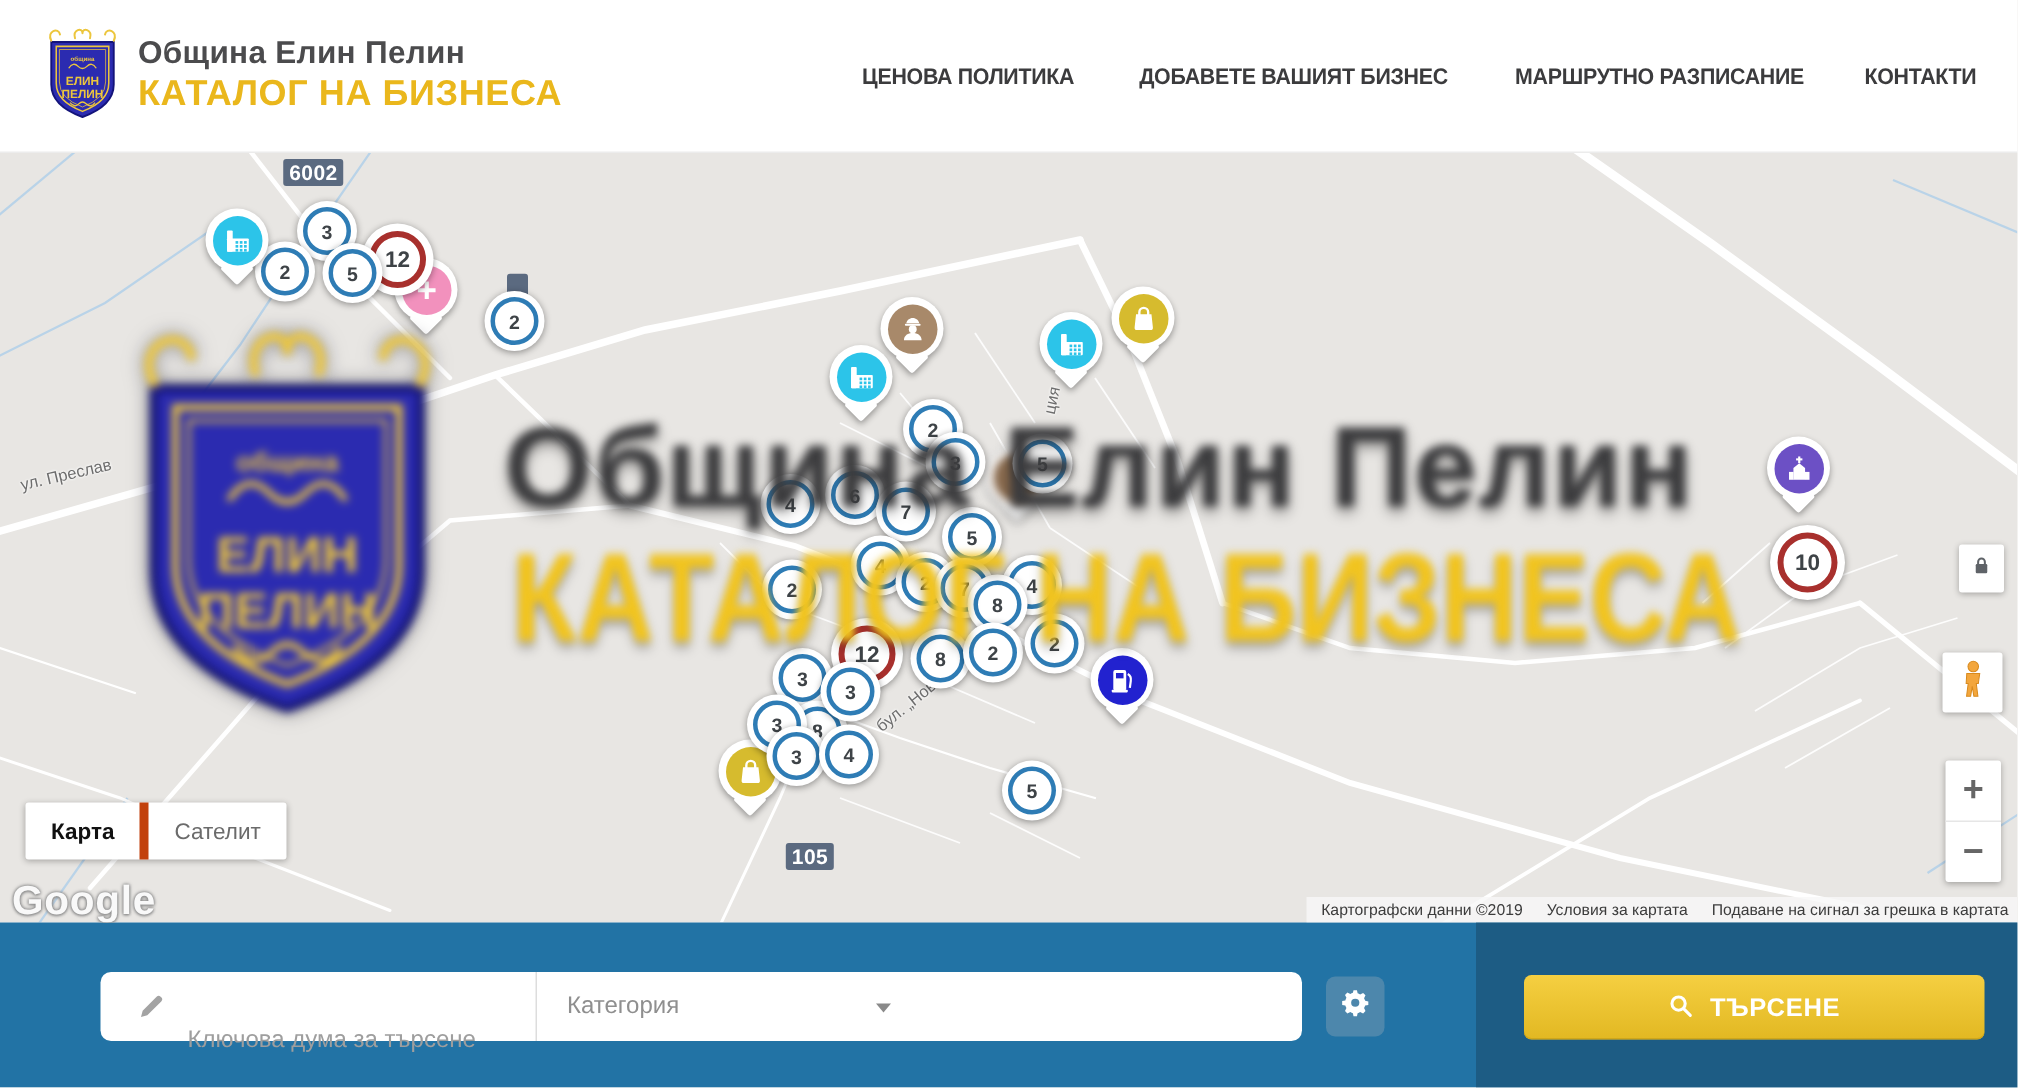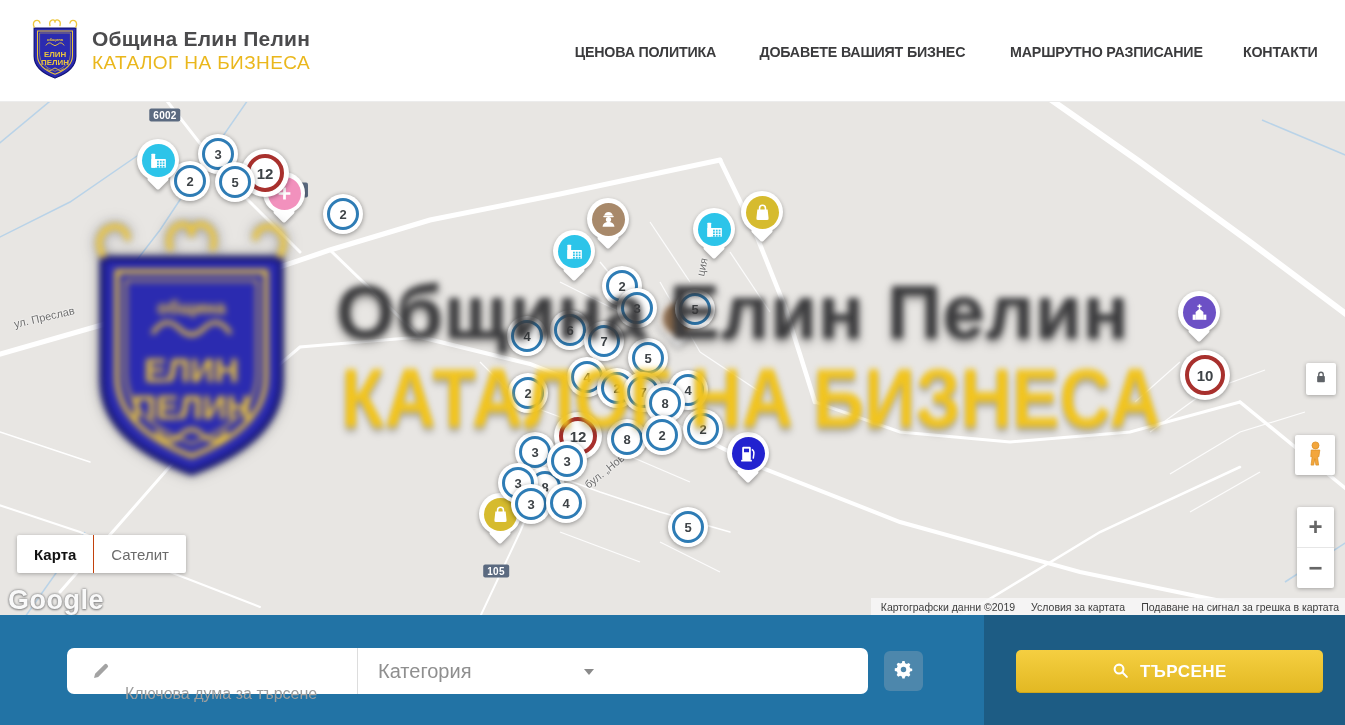--- a/index.html
+++ b/index.html
@@ -4,30 +4,30 @@
 <style>
   * { margin:0; padding:0; box-sizing:border-box; }
   html,body { width:1345px; height:725px; overflow:hidden; font-family:"Liberation Sans", sans-serif; }
   .page { position:relative; width:1345px; height:725px; background:#fff; }
 
   
   .header { position:relative; width:100%; height:102px; background:#fff; border-bottom:1px solid #ececec; z-index:20; }
   .brand { position:absolute; left:30px; top:17px; display:flex; align-items:center; gap:12px; text-decoration:none; cursor:pointer; }
   .brand-crest svg { width:50px; height:67px; display:block; }
   .brand-title { font-size:21px; font-weight:bold; color:#4b4b4d; letter-spacing:.2px; }
-  .brand-subtitle { font-size:19px; font-weight:normal; color:#eab71c; letter-spacing:.4px; margin-top:1px; }
+  .brand-subtitle { font-size:24px; font-weight:bold; color:#eab71c; letter-spacing:.4px; margin-top:1px; }
   .nav { position:absolute; right:25px; top:0; height:102px; display:flex; align-items:center; gap:34px; }
   .nav a { font-size:15px; font-weight:bold; color:#3b3b3d; letter-spacing:-.2px; text-decoration:none; cursor:pointer; transform:scaleX(.95); }
 
   
   .map { position:relative; width:1345px; height:513px; background:#e8e6e3; overflow:hidden; cursor:grab; }
   .roads { position:absolute; left:0; top:0; z-index:0; }
 
   .road-badge { position:absolute; transform:translate(-50%,-50%); background:#5b6a80; color:#fff;
-    font-size:10px; font-weight:bold; padding:1px 4px; border-radius:2px; z-index:1; letter-spacing:.3px;}
+    font-size:14px; font-weight:bold; padding:1px 4px; border-radius:2px; z-index:1; letter-spacing:.3px;margin-left:44px;}
   .street-label { position:absolute; font-size:11px; color:#6e6e6e; z-index:1; white-space:nowrap;
     text-shadow:0 0 2px #fff,0 0 2px #fff; }
 
   .pin { position:absolute; width:42px; height:42px; transform:translate(-50%,-50%); z-index:2;
     filter:drop-shadow(0 2px 2px rgba(0,0,0,.35)); cursor:pointer; }
   .pin .tail { position:absolute; left:50%; bottom:-6px; width:16px; height:16px; background:#fff;
     transform:translateX(-50%) rotate(45deg); border-radius:2px; }
   .pin .pcirc { position:absolute; inset:0; background:#fff; border-radius:50%; display:flex; align-items:center; justify-content:center; }
   .pin .picon { width:33px; height:33px; border-radius:50%; display:flex; align-items:center; justify-content:center; }
   .pin .picon svg { width:21px; height:21px; display:block; }
@@ -50,21 +50,21 @@
     letter-spacing:1px; white-space:nowrap; filter:blur(3px); text-shadow:0 4px 7px rgba(0,0,0,.4); }
   .wm-subtitle { position:absolute; left:341px; top:248px; font-size:84px; font-weight:bold; color:#f1c41f;
     white-space:nowrap; transform:scaleX(.85); transform-origin:left; letter-spacing:0;
     filter:blur(3px); text-shadow:0 4px 6px rgba(0,0,0,.35); }
 
   
   .maptype { position:absolute; left:17px; top:433px; height:38px; display:flex; background:#fff;
     border-radius:2px; box-shadow:0 1px 4px rgba(0,0,0,.3); z-index:10; }
   .maptype .mt { display:flex; align-items:center; justify-content:center; font-size:15px; padding:0 17px; cursor:pointer; }
   .maptype .mt.active { font-weight:bold; color:#111; }
-  .maptype .mt.idle { color:#6b6b6b; border-left:1px solid #c2410c; }
+  .maptype .mt.idle { color:#6b6b6b; border-left:6px solid #c2410c; }
 
   .google-logo { position:absolute; left:8px; top:483px; z-index:10; font-size:27px; font-weight:bold;
     color:rgba(255,255,255,.95); letter-spacing:.5px; cursor:pointer;
     text-shadow:0 0 2px #8b8b8b,0 0 3px #9a9a9a,0 1px 2px #8b8b8b; }
 
   .attribution { position:absolute; right:0; bottom:0; z-index:10; height:17px; display:flex; align-items:center;
     gap:16px; background:rgba(248,248,248,.8); padding:0 6px 0 10px; font-size:10.5px; color:#3c3c3c; }
   .attribution span { white-space:nowrap; cursor:default; }
   .attribution span[data-interactable="true"] { cursor:pointer; }
 
@@ -86,21 +86,21 @@
   .sform { position:absolute; left:67px; top:33px; width:801px; height:46px; background:#fff;
     border-radius:7px; display:flex; align-items:stretch; }
   .sfield { display:flex; align-items:center; position:relative; }
   .sfield.kw { width:290px; }
   .sfield.cat { width:255px; border-left:1px solid #ddd; }
   .sfield.loc { width:256px; border-left:1px solid #ddd; }
   .sfield .ficon { margin:0 14px 0 24px; display:flex; }
   .sfield .ficon svg { width:20px; height:20px; }
   .sfield input { border:none; outline:none; font-size:16px; color:#444; width:200px; font-family:inherit; background:transparent;margin-top:45px; }
   .sfield input::placeholder { color:#9e9e9e; }
-  .sel-label { font-size:20px; color:#8f8f8f; margin-left:20px; cursor:pointer; }
+  .sel-label { font-size:16px; color:#8f8f8f; margin-left:20px; cursor:pointer; }
   .caret { position:absolute; right:18px; top:50%; margin-top:-2px; width:0; height:0;
     border-left:5px solid transparent; border-right:5px solid transparent; border-top:6px solid #8a8a8a; }
   .gear-btn { position:absolute; left:884px; top:36px; width:39px; height:40px; background:#4d87ac;
     border-radius:6px; display:flex; align-items:center; justify-content:center; cursor:pointer; }
   .gear-btn svg { width:21px; height:21px; }
   .search-btn { position:absolute; left:1016px; top:35px; width:307px; height:43px;
     background:linear-gradient(#f5cf41,#e2b822); border:none; border-radius:5px; cursor:pointer;
     display:flex; align-items:center; justify-content:center; gap:11px;
     box-shadow:inset 0 -1px 0 #cfa61a; }
   .search-btn svg { width:17px; height:17px; }

